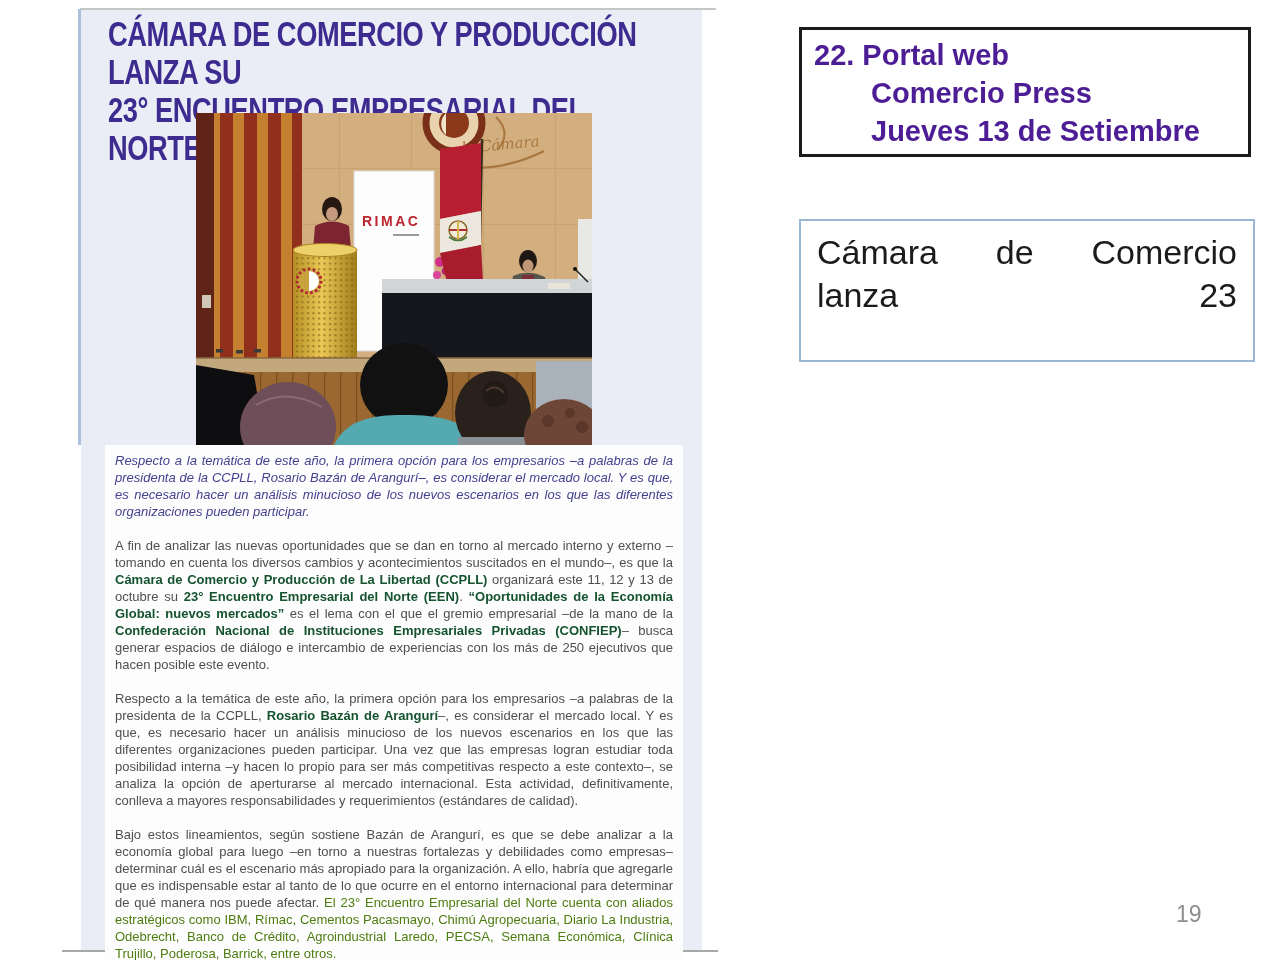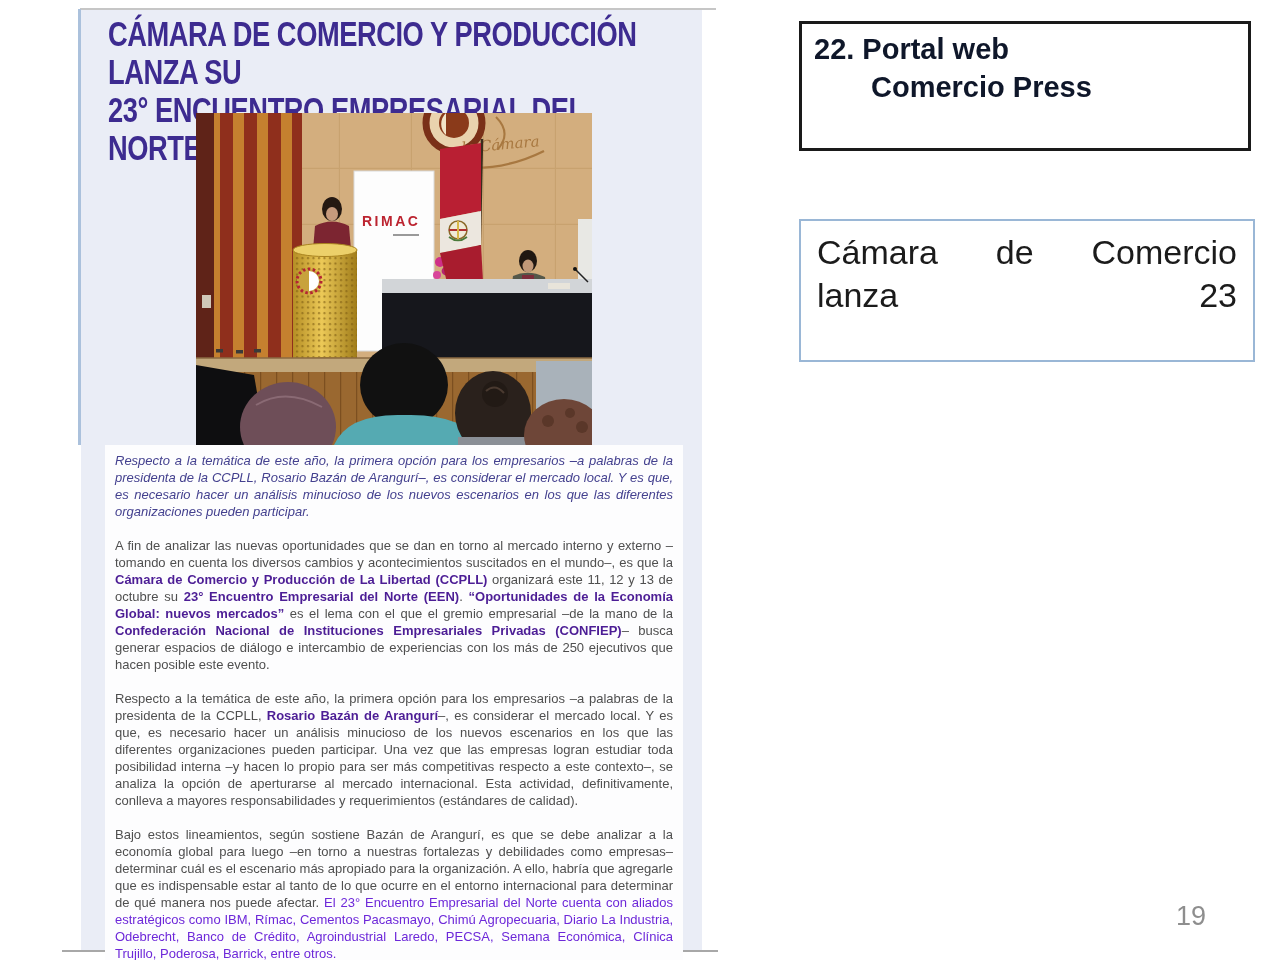--- a/index.html
+++ b/index.html
@@ -17,38 +17,38 @@
             font-weight:bold;font-size:31px;line-height:34px;color:#3d2b90;
             letter-spacing:-0.5px;transform:scale(0.88,1.12);transform-origin:0 0;}
 
   .photo{position:absolute;left:196px;top:113px;width:396px;height:332px;}
   .photo svg{display:block;}
 
   .textcol{position:absolute;left:105px;top:445px;width:578px;height:567px;
            background:#fdfdfe;padding:7px 10px 0 10px;box-sizing:border-box;}
   .para{margin:0 0 17px 0;font-size:13px;line-height:17px;text-align:justify;color:#4f4f4f;}
   .para.lead{font-style:italic;color:#44418f;}
-  .para .b{font-weight:bold;color:#4c1d95;}
-  .para .m{color:#6d28d9;}
+  .para .b{font-weight:bold;color:#14532d;}
+  .para .m{color:#4d7c0f;}
 
   
-  .info-box{position:absolute;left:799px;top:21px;width:452px;height:130px;
+  .info-box{position:absolute;left:799px;top:27px;width:452px;height:130px;
             border:3px solid #1a1a1a;background:#fff;box-sizing:border-box;
-            padding:6px 12px;font-weight:bold;font-size:29px;line-height:38px;color:#0f172a;}
+            padding:6px 12px;font-weight:bold;font-size:29px;line-height:38px;color:#4c1d95;}
   .ib-line{padding-left:57px;white-space:nowrap;}
   .ib-line.first{padding-left:0;}
 
   .quote-box{position:absolute;left:799px;top:219px;width:456px;height:143px;
              border:2px solid #9ab7d6;background:#fff;box-sizing:border-box;
              padding:10px 16px;font-size:34px;line-height:43px;color:#1b1b1b;}
   .qline{display:flex;}
   .qline.spread{justify-content:space-between;}
   .qline:not(.spread) span{margin-right:13px;}
 
-  .page-number{position:absolute;left:1176px;top:901px;font-size:27px;color:#8e8e8e;}
+  .page-number{position:absolute;left:1176px;top:901px;font-size:23px;color:#8e8e8e;}
 </style>
 </head>
 <body>
 
 <div class="slide">
 
   <div class="article"></div>
   <div class="article-topstrip"></div>
   <div class="article-topline"></div>
   <div class="article-leftline"></div>
@@ -196,20 +196,21 @@
   <div class="textcol">
       <p class="para lead"><span>Respecto a la temática de este año, la primera opción para los empresarios –a palabras de la presidenta de la CCPLL, Rosario Bazán de Arangurí–, es considerar el mercado local. Y es que, es necesario hacer un análisis minucioso de los nuevos escenarios en los que las diferentes organizaciones pueden participar.</span></p>
       <p class="para body"><span>A fin de analizar las nuevas oportunidades que se dan en torno al mercado interno y externo –tomando en cuenta los diversos cambios y acontecimientos suscitados en el mundo–, es que la </span><span class="b">Cámara de Comercio y Producción de La Libertad (CCPLL)</span><span> organizará este 11, 12 y 13 de octubre su </span><span class="b">23° Encuentro Empresarial del Norte (EEN)</span><span>. </span><span class="b">“Oportunidades de la Economía Global: nuevos mercados”</span><span> es el lema con el que el gremio empresarial –de la mano de la </span><span class="b">Confederación Nacional de Instituciones Empresariales Privadas (CONFIEP)</span><span>– busca generar espacios de diálogo e intercambio de experiencias con los más de 250 ejecutivos que hacen posible este evento.</span></p>
       <p class="para body"><span>Respecto a la temática de este año, la primera opción para los empresarios –a palabras de la presidenta de la CCPLL, </span><span class="b">Rosario Bazán de Arangurí</span><span>–, es considerar el mercado local. Y es que, es necesario hacer un análisis minucioso de los nuevos escenarios en los que las diferentes organizaciones pueden participar. Una vez que las empresas logran estudiar toda posibilidad interna –y hacen lo propio para ser más competitivas respecto a este contexto–, se analiza la opción de aperturarse al mercado internacional. Esta actividad, definitivamente, conlleva a mayores responsabilidades y requerimientos (estándares de calidad).</span></p>
       <p class="para body"><span>Bajo estos lineamientos, según sostiene Bazán de Arangurí, es que se debe analizar a la economía global para luego –en torno a nuestras fortalezas y debilidades como empresas– determinar cuál es el escenario más apropiado para la organización. A ello, habría que agregarle que es indispensable estar al tanto de lo que ocurre en el entorno internacional para determinar de qué manera nos puede afectar. </span><span class="m">El 23° Encuentro Empresarial del Norte cuenta con aliados estratégicos como IBM, Rímac, Cementos Pacasmayo, Chimú Agropecuaria, Diario La Industria, Odebrecht, Banco de Crédito, Agroindustrial Laredo, PECSA, Semana Económica, Clínica Trujillo, Poderosa, Barrick, entre otros.</span></p>
     </div>
 
   <div class="info-box">
     <div class="ib-line first">22. Portal web</div>
     <div class="ib-line">Comercio Press</div>
+    <div class="ib-line">Jueves 13 de Setiembre</div>
   </div>
 
   <div class="quote-box">
       <div class="qline spread">
         <span>Cámara</span>
         <span>de</span>
         <span>Comercio</span>
       </div>
       <div class="qline spread">
         <span>lanza</span>

